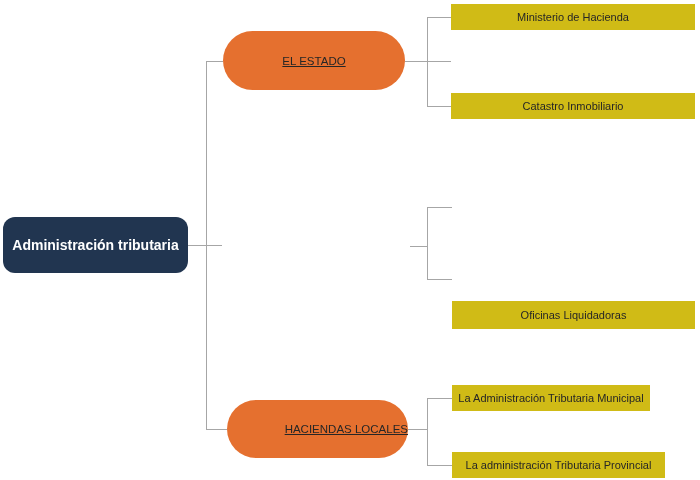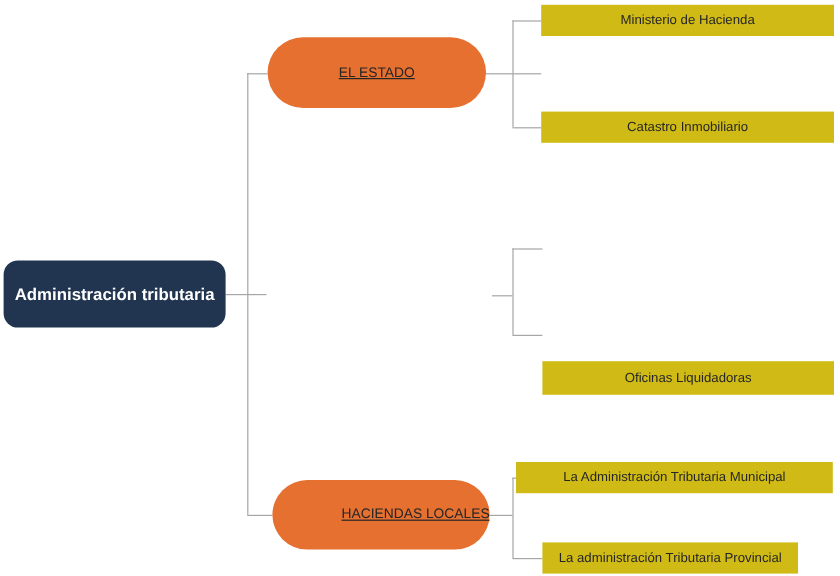--- a/index.html
+++ b/index.html
@@ -91,20 +91,20 @@
     <span>Ministerio de Hacienda</span>
   </div>
   <div class="node leaf" style="left:451px; top:93px; width:244px; height:26px;">
     <span>Catastro Inmobiliario</span>
   </div>
 
   <div class="node leaf" style="left:452px; top:265px; width:243px; height:28px;margin-top:36px;">
     <span>Oficinas Liquidadoras</span>
   </div>
 
-  <div class="node leaf" style="left:430px; top:385px; width:264px; height:26px;text-align:center;">
+  <div class="node leaf" style="left:452px; top:385px; width:198px; height:26px;text-align:center;">
     <span>La Administración Tributaria Municipal</span>
   </div>
   <div class="node leaf" style="left:452px; top:452px; width:213px; height:26px;">
     <span>La administración Tributaria Provincial</span>
   </div>
 
 </div>
 
 </body></html>

